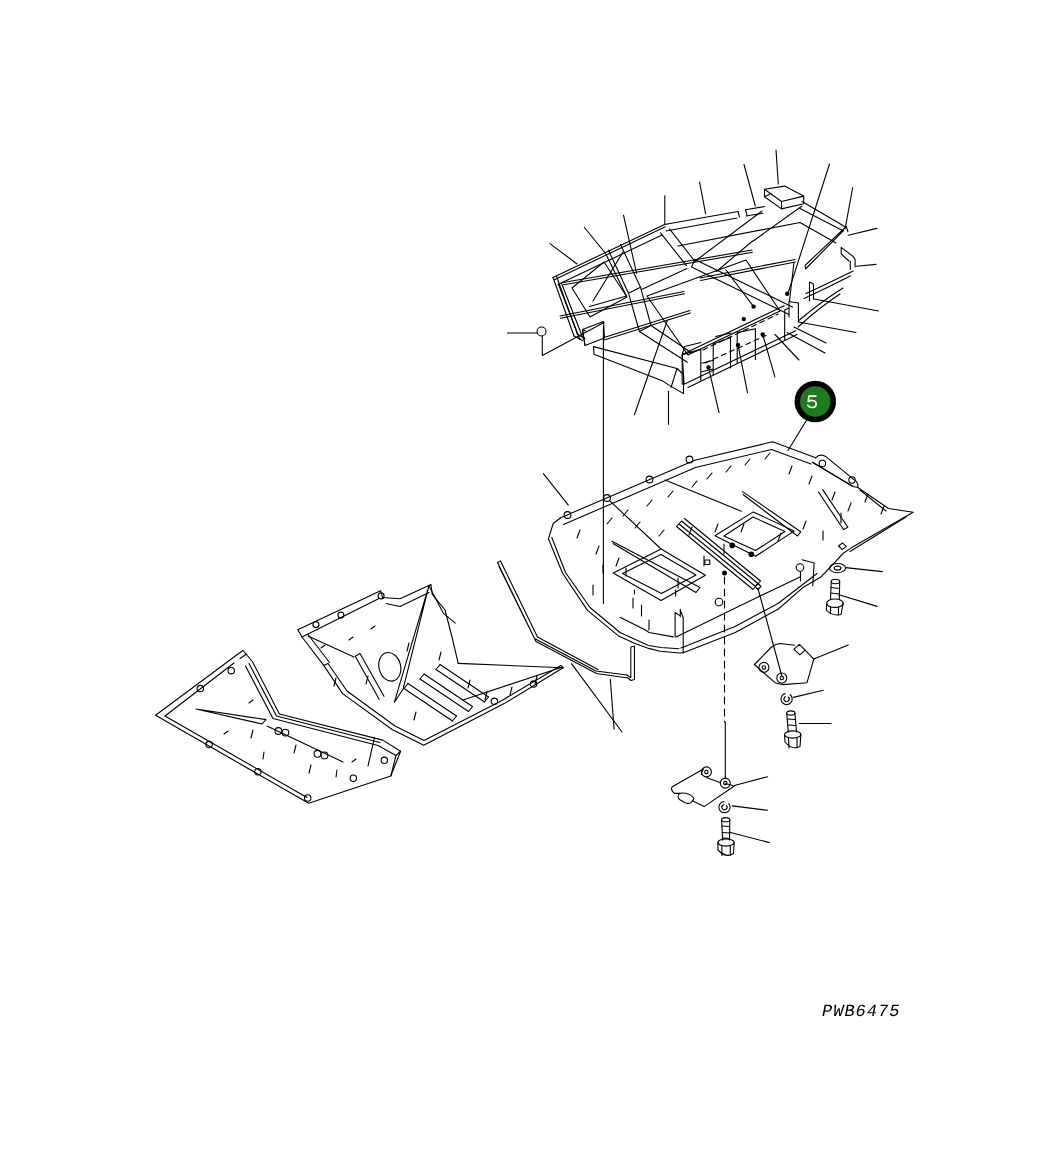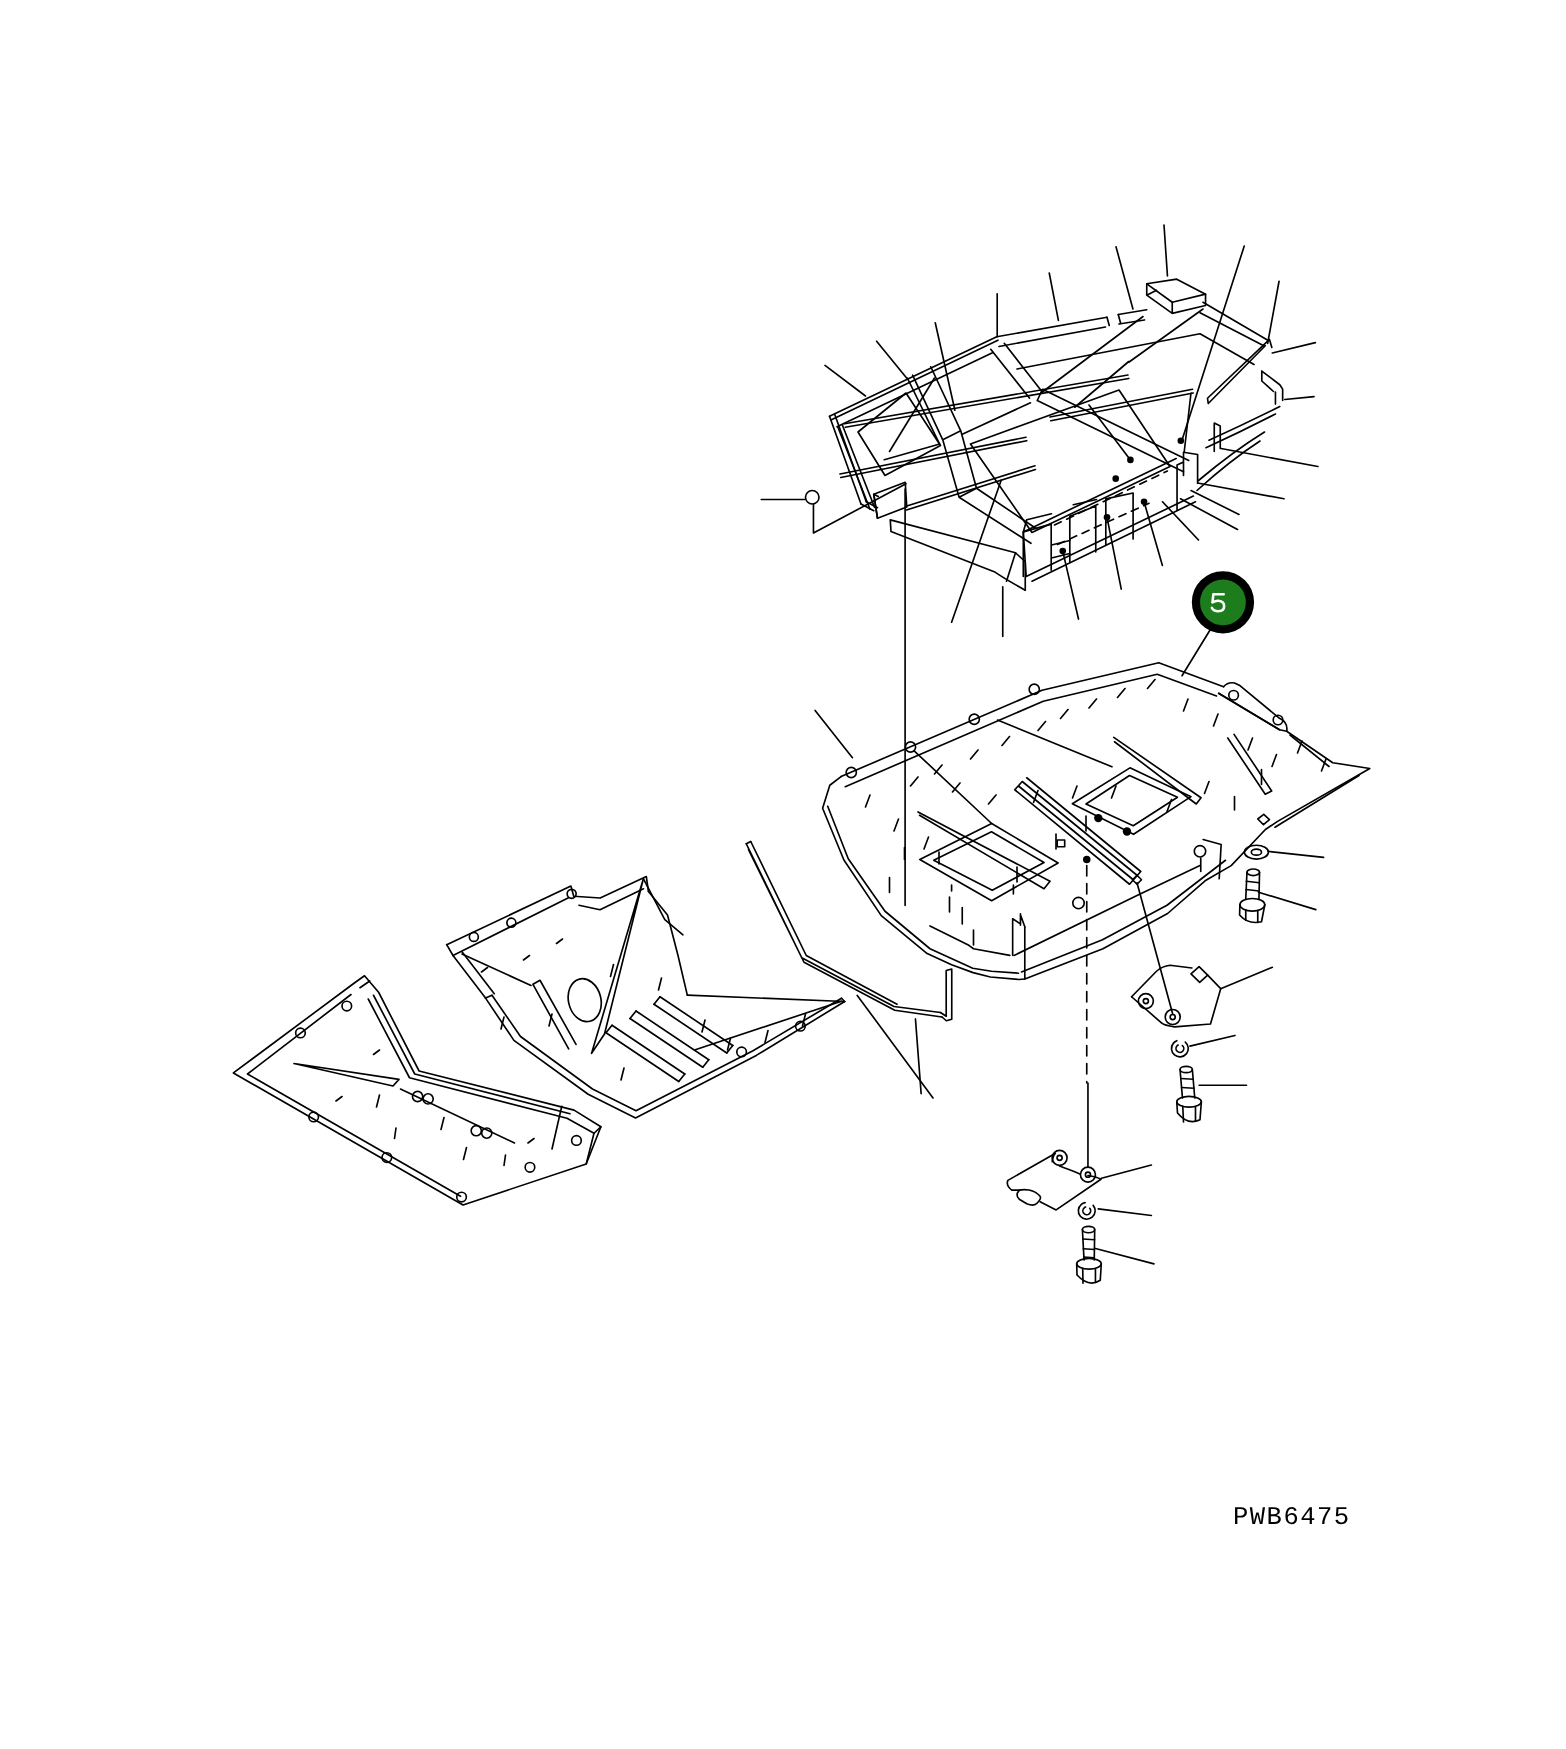--- a/index.html
+++ b/index.html
@@ -1,16 +1,16 @@
 <!DOCTYPE html>
 <html><head>
 <meta charset="utf-8">
 <style>
   html,body{margin:0;padding:0;background:#ffffff;-webkit-font-smoothing:antialiased;}
-  .page{position:relative;width:1044px;height:1166px;background:#ffffff;font-family:"Liberation Sans",sans-serif;}
+  .page{position:relative;width:1044px;height:1166px;background:#ffffff;font-family:"Liberation Sans",sans-serif;font-style:italic;}
   svg{position:absolute;left:0;top:0;}
 </style>
 </head>
 <body>
 <div class="page">
 <svg width="1044" height="1166" viewBox="0 0 1044 1166" fill="none" stroke="#000" stroke-width="1.1" stroke-linecap="round" stroke-linejoin="round">
 
 <g id="topassy">
 
   <path d="M664.5,224.5 L738,211.5 M745.5,209.7 L764.5,206.5 M802,201.5 L845.5,227"></path>

